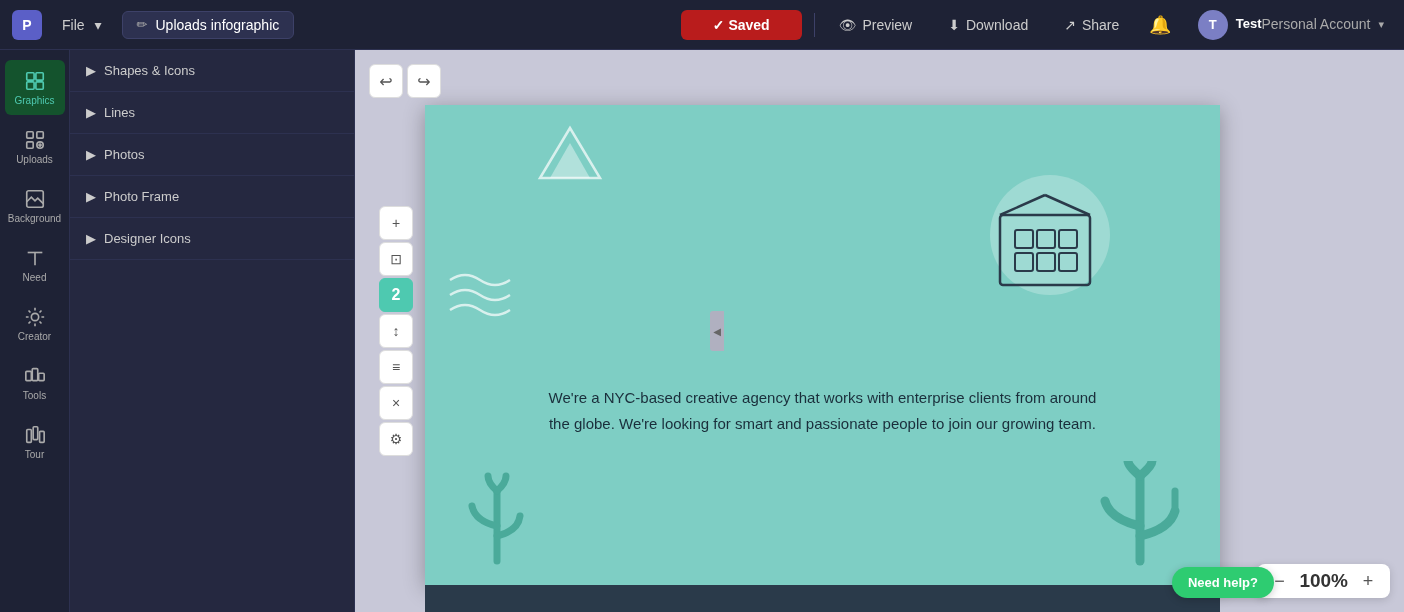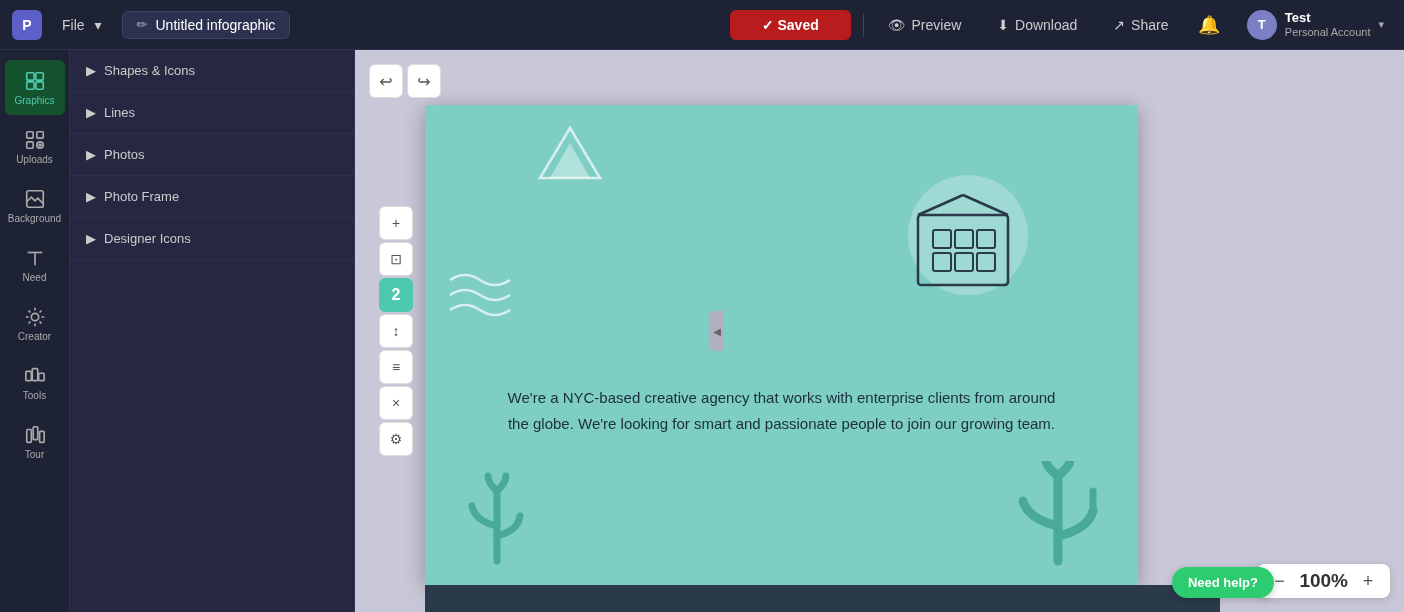--- a/index.html
+++ b/index.html
@@ -67,23 +67,23 @@
     }
     #topbar .user-btn {
       display: flex; align-items: center; gap: 8px;
       cursor: pointer; padding: 4px 8px; border-radius: 6px;
     }
     #topbar .avatar {
       width: 30px; height: 30px; border-radius: 50%;
       background: #7b7fc4; display: flex; align-items: center; justify-content: center;
       font-size: 13px; font-weight: 600; color: #fff;
     }
-    #topbar .user-info { display: flex; flex-direction: column; }
+    #topbar .user-info { display: flex; flex-direction: row; }
     #topbar .user-name { font-size: 13px; font-weight: 600; color: #fff; line-height: 1.2; }
-    #topbar .user-role { font-size: 11px; color: #aaa; line-height: 1.2; }
+    #topbar .user-role { font-size: 14px; color: #aaa; line-height: 1.2; }
 
     
     #main { display: flex; height: calc(612px - 50px); }
 
     
     #sidebar-icons {
       width: 70px;
       background: #1e2235;
       border-right: 1px solid #2d3150;
       display: flex; flex-direction: column; align-items: center;
@@ -160,21 +160,21 @@
       width: 14px; height: 40px; background: #b0b0c0;
       border-radius: 3px 0 0 3px;
       display: flex; align-items: center; justify-content: center;
       cursor: pointer; z-index: 5; font-size: 10px; color: #666;
     }
 
     
     #canvas-slide {
       position: absolute;
       left: 70px; top: 55px;
-      width: 713px; height: 480px;
+      width: 795px; height: 480px;
       background: #7ecec4;
       overflow: hidden;
       box-shadow: 0 4px 20px rgba(0,0,0,0.3);
     }
     .building-circle {
       width: 120px; height: 120px; border-radius: 50%;
       background: rgba(255,255,255,0.25);
       position: absolute; top: 20px; left: 20px;
     }
     .building-svg { position: absolute; top: 25px; left: 10px; }
@@ -224,21 +224,21 @@
 <body>
 
 <div id="topbar">
   <div class="logo">P</div>
   <div class="file-menu">
     <span>File</span>
     <span>▾</span>
   </div>
   <div class="doc-title">
     <span class="pencil-icon">✏</span>
-    <span>Untitled infographic</span>
+    <span>Uploads infographic</span>
   </div>
   <div class="spacer"></div>
   <button class="saved-btn">✓  Saved</button>
   <div class="divider"></div>
   <button class="action-btn">
     <span>👁</span>
     <span>Preview</span>
   </button>
   <button class="action-btn">
     <span>⬇</span>

